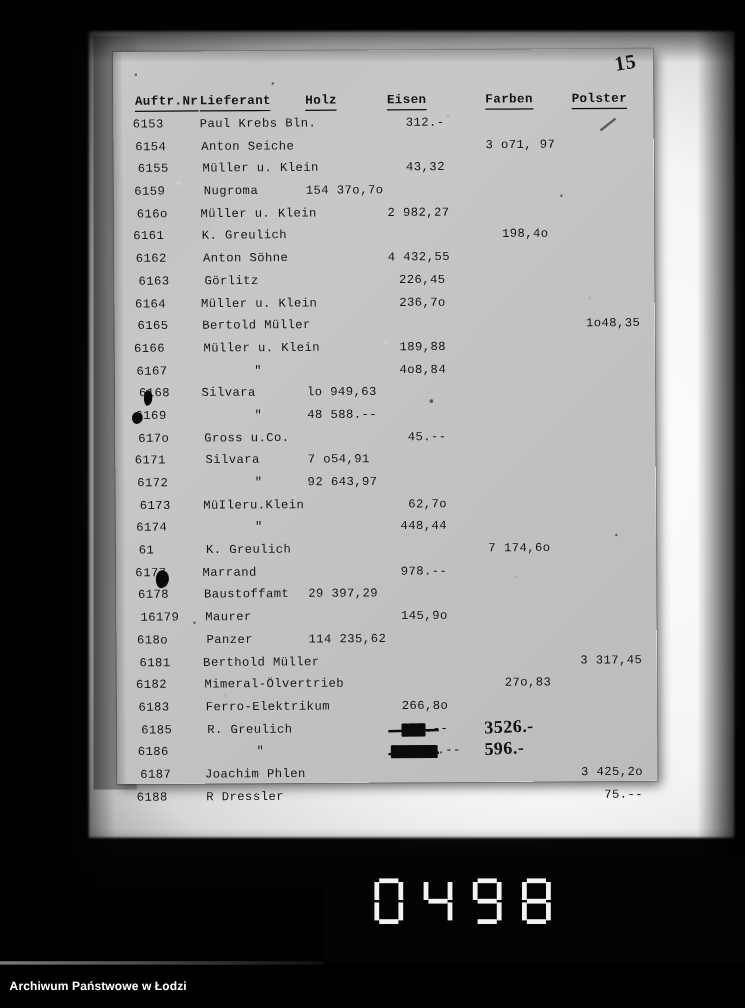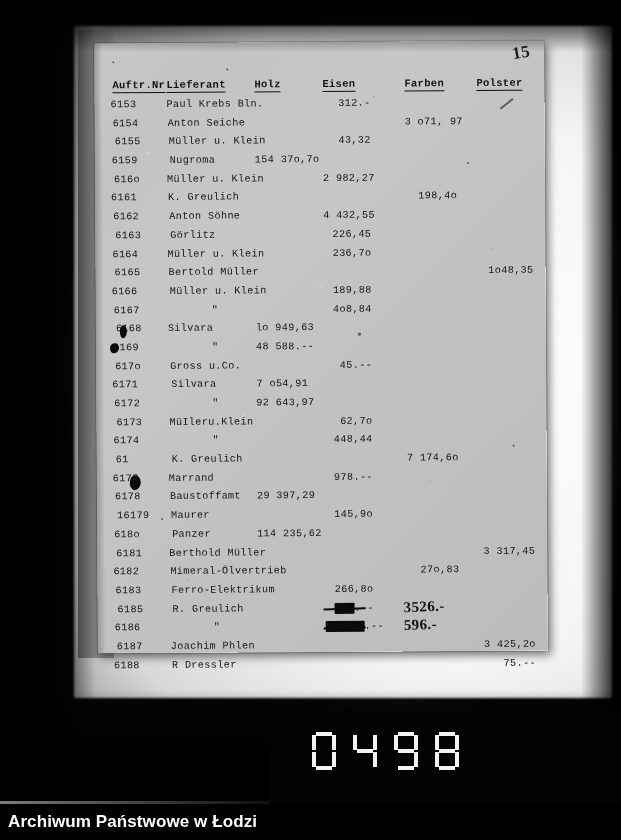--- a/index.html
+++ b/index.html
@@ -273,21 +273,21 @@
     width: 621px;
     height: 36px;
     background: #000;
     display: flex;
     align-items: center;
   }
   #watermark-text {
     margin-left: 8px;
     color: #ffffff;
     font-family: "Liberation Sans", sans-serif;
-    font-size: 17px;
+    font-size: 10px;
     font-weight: 700;
     letter-spacing: .1px;
   }
   
   #watermark-sep {
     position: absolute;
     left: 0; bottom: 36px;
     width: 270px; height: 3px;
     background: linear-gradient(to right, #9a9a9a, #3a3a3a 70%, #111);
     opacity: .8;

